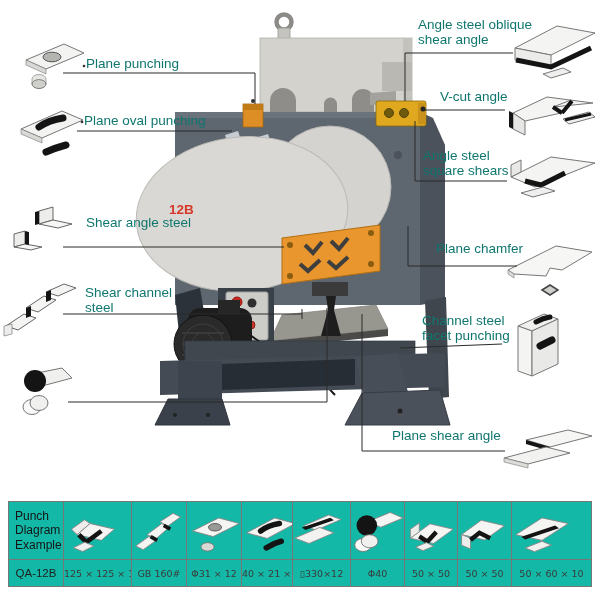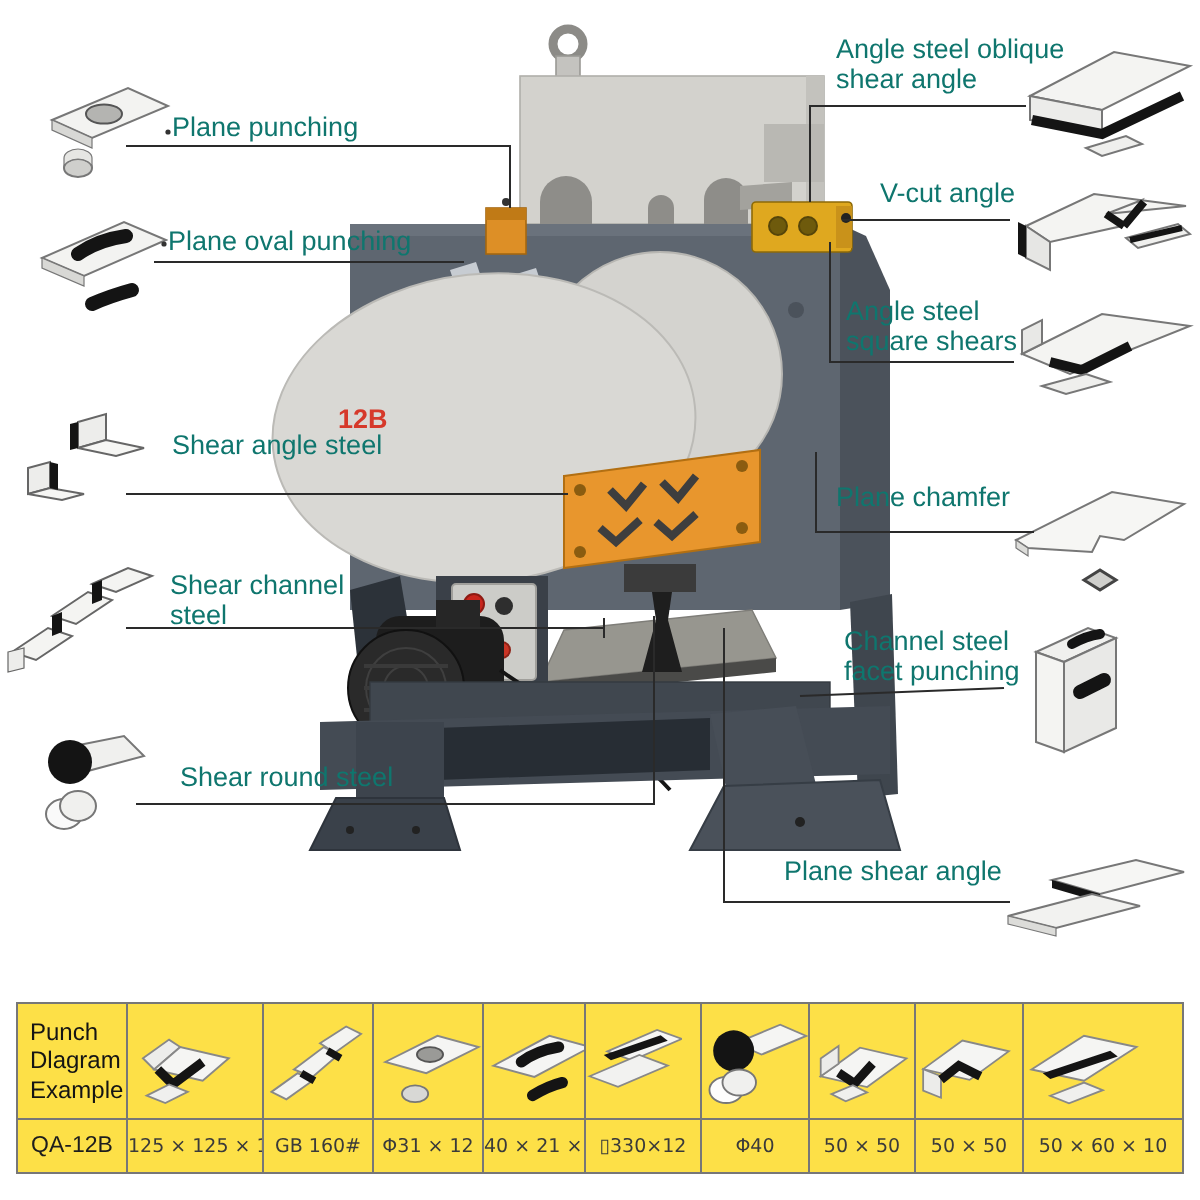--- a/index.html
+++ b/index.html
@@ -7,21 +7,21 @@
           font-family:"Liberation Sans",sans-serif;}
   .lbl{position:absolute;font-size:13.5px;line-height:1.1;color:#0f766e;z-index:30;}
   svg{display:block;}
   #leaders{position:absolute;left:0;top:0;z-index:20;pointer-events:none;}
   #machine{position:absolute;left:130px;top:5px;z-index:5;}
   #model-tag{position:absolute;left:169px;top:202px;z-index:10;
              font-family:Liberation Sans, sans-serif;font-weight:bold;font-size:13.5px;color:#d6392a;}
   .icon{position:absolute;z-index:15;}
   
   #spec-table{position:absolute;left:8px;top:501px;width:584px;height:86px;
-              border-collapse:collapse;table-layout:fixed;z-index:25;background:#fde047;}
+              border-collapse:collapse;table-layout:fixed;z-index:25;background:#14b8a6;}
   #spec-table td{border:1px solid #777;padding:0;overflow:hidden;}
   #spec-table .hd{font-size:12px;line-height:1.18;color:#141414;padding:3px 2px 3px 6px;vertical-align:middle;}
   #spec-table .ic{text-align:center;vertical-align:middle;}
   #spec-table .val{font-family:"DejaVu Sans",sans-serif;font-size:9.5px;color:#3a3a3a;
                    text-align:center;vertical-align:middle;white-space:nowrap;}
   #spec-table .model{font-size:11.5px;color:#1d1d1d;text-align:center;vertical-align:middle;}
 </style>
 </head>
 <body>
 
@@ -147,26 +147,25 @@
       <path d="M505,451 H362 V314"></path>
     </g>
     <circle cx="84" cy="66" r="1.3" fill="#333"></circle>
     <circle cx="82" cy="122" r="1.3" fill="#333"></circle>
   </svg>
 
   <div class="lbl" style="left:86px;top:57px">Plane punching</div>
   <div class="lbl" style="left:84px;top:114px">Plane oval punching</div>
   <div class="lbl" style="left:86px;top:216px">Shear angle steel</div>
   <div class="lbl" style="left:85px;top:286px;width:96px">Shear channel steel</div>
-  <div class="lbl" style="left:90px;top:382px">Shear round steel</div>
 
   <div class="lbl" style="left:418px;top:18px;width:126px">Angle steel oblique shear angle</div>
   <div class="lbl" style="left:440px;top:90px">V-cut angle</div>
   <div class="lbl" style="left:423px;top:149px;width:100px">Angle steel square shears</div>
-  <div class="lbl" style="left:418px;top:242px">Plane chamfer</div>
+  <div class="lbl" style="left:436px;top:242px">Plane chamfer</div>
   <div class="lbl" style="left:392px;top:429px">Plane shear angle</div>
   <div class="lbl" style="left:422px;top:314px;width:110px">Channel steel facet punching</div>
 
   <svg class="icon" style="left:22px;top:38px" width="64" height="58" viewBox="0 0 64 58">
     <polygon points="4,22 42,6 62,15 24,31" fill="#f3f3f1" stroke="#777"></polygon>
     <polygon points="4,22 24,31 24,36 4,27" fill="#d8d8d5" stroke="#777" stroke-width="0.6"></polygon>
     <ellipse cx="30" cy="19" rx="9" ry="4.8" fill="#b4b4b1" stroke="#555"></ellipse>
     <ellipse cx="17" cy="46" rx="7" ry="4.5" fill="#cfcfcc" stroke="#777"></ellipse>
     <path d="M10,46 a7,4.5 0 0 1 14,0 v-5 a7,4.5 0 0 0 -14,0 z" fill="#e6e6e3" stroke="#777" stroke-width="0.6"></path>
   </svg>

